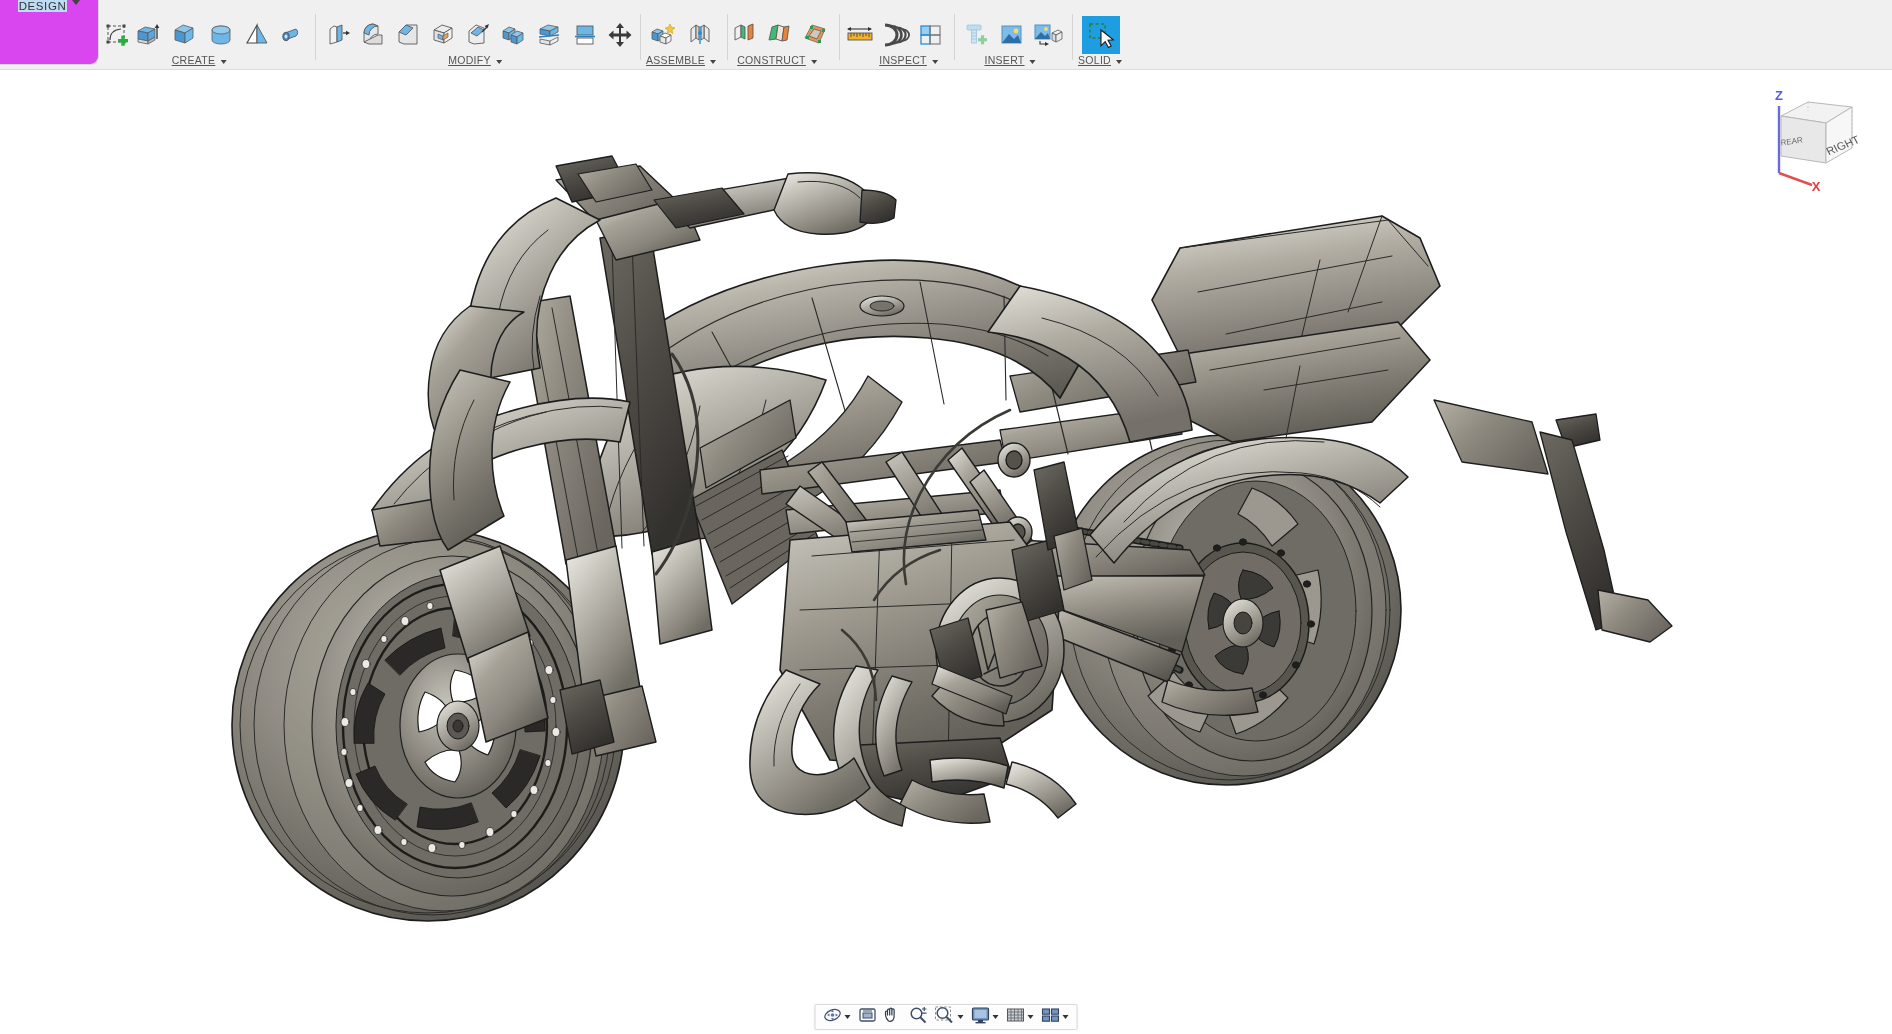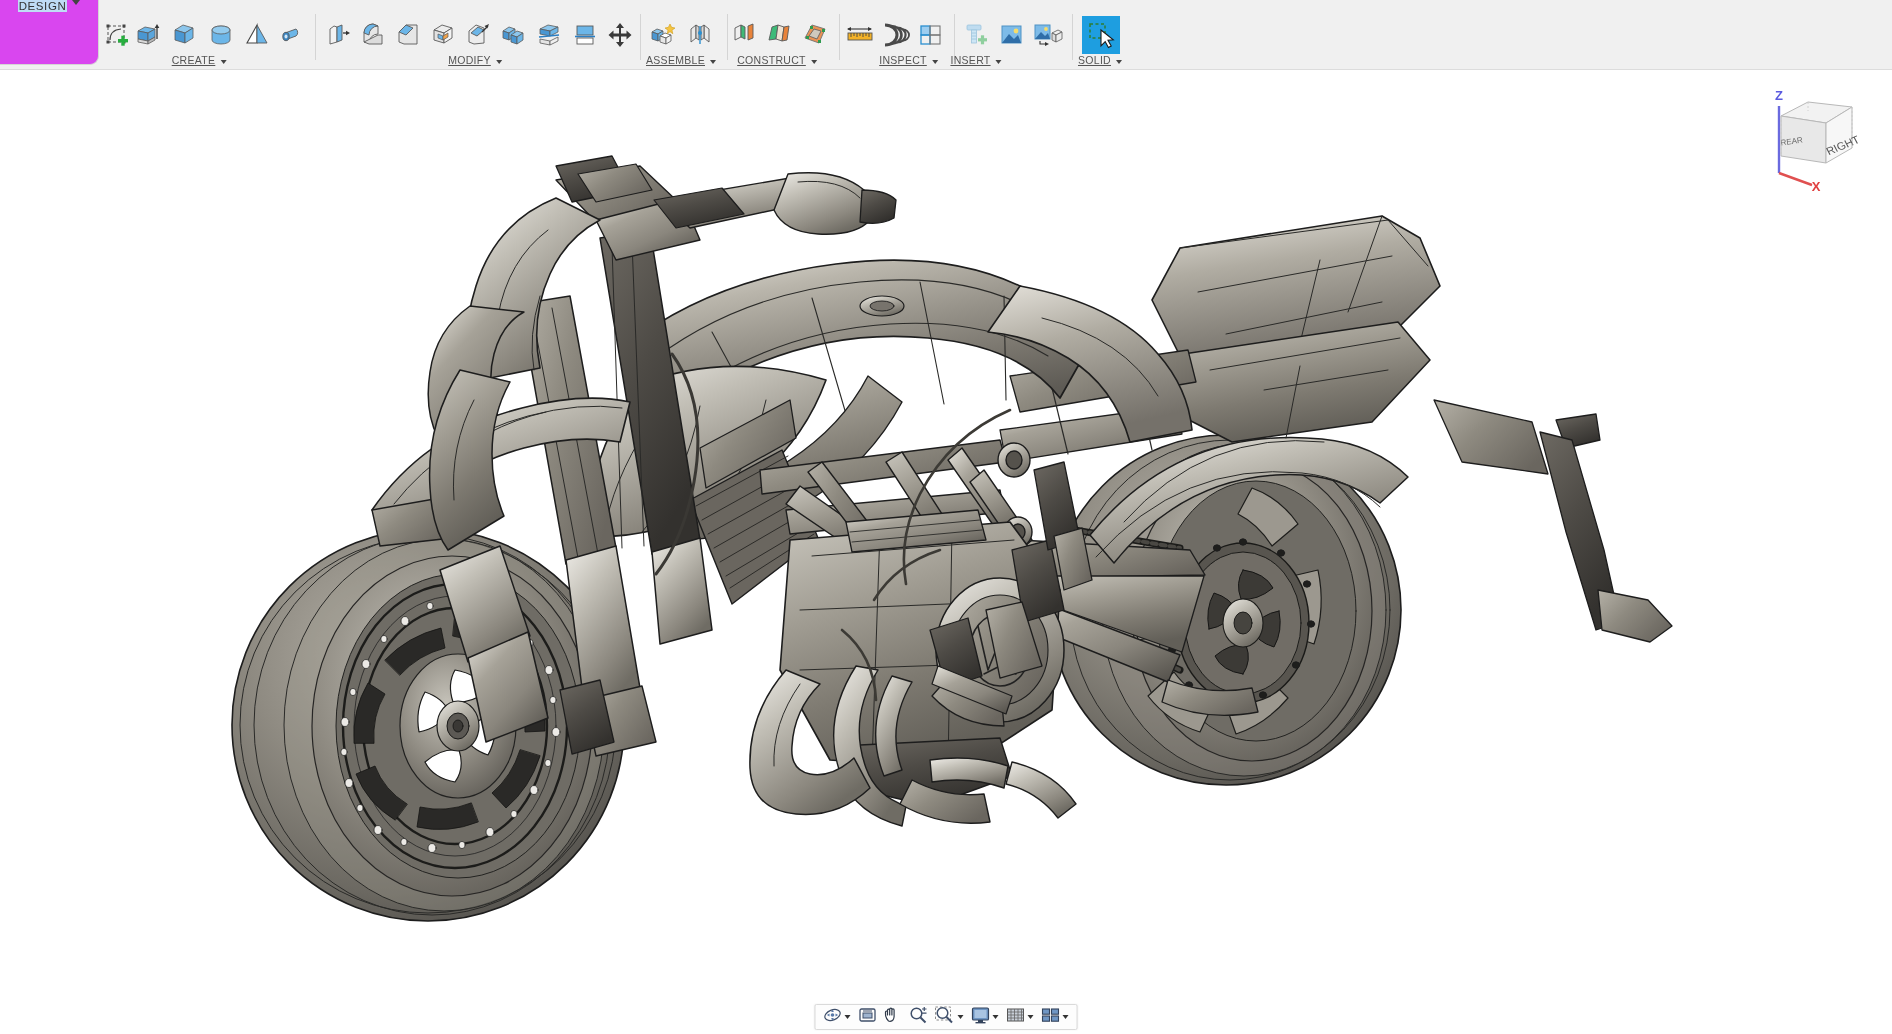--- a/index.html
+++ b/index.html
@@ -425,21 +425,21 @@
           <div class="grouplabel" style="left: 100px; transform: translateX(-50%);"><span>CREATE</span><span class="caret sm"></span></div>
           <div class="divider" style="left: 216px;"></div>
           <div class="grouplabel" style="left: 376px; transform: translateX(-50%); text-align: right;"><span>MODIFY</span><span class="caret sm"></span></div>
           <div class="divider" style="left: 541px;"></div>
           <div class="grouplabel" style="left: 582px; transform: translateX(-50%);"><span>ASSEMBLE</span><span class="caret sm"></span></div>
           <div class="divider" style="left: 628px;"></div>
           <div class="grouplabel" style="left: 678px; transform: translateX(-50%);"><span>CONSTRUCT</span><span class="caret sm"></span></div>
           <div class="divider" style="left: 740px;"></div>
           <div class="grouplabel" style="left: 794px; transform: translateX(-50%); padding-left: 31px;"><span>INSPECT</span><span class="caret sm"></span></div>
           <div class="divider" style="left: 855px;"></div>
-          <div class="grouplabel" style="left: 877px; transform: translateX(-50%);"><span>INSERT</span><span class="caret sm"></span></div>
+          <div class="grouplabel" style="left: 911px; transform: translateX(-50%);"><span>INSERT</span><span class="caret sm"></span></div>
           <div class="divider" style="left: 973px;"></div>
           <div class="grouplabel" style="left: 1001px; transform: translateX(-50%);"><span>SOLID</span><span class="caret sm"></span></div>
         </div>
     </div>
   </div>
 
   <div class="left-strip"></div>
 
   <div class="canvas">
 

